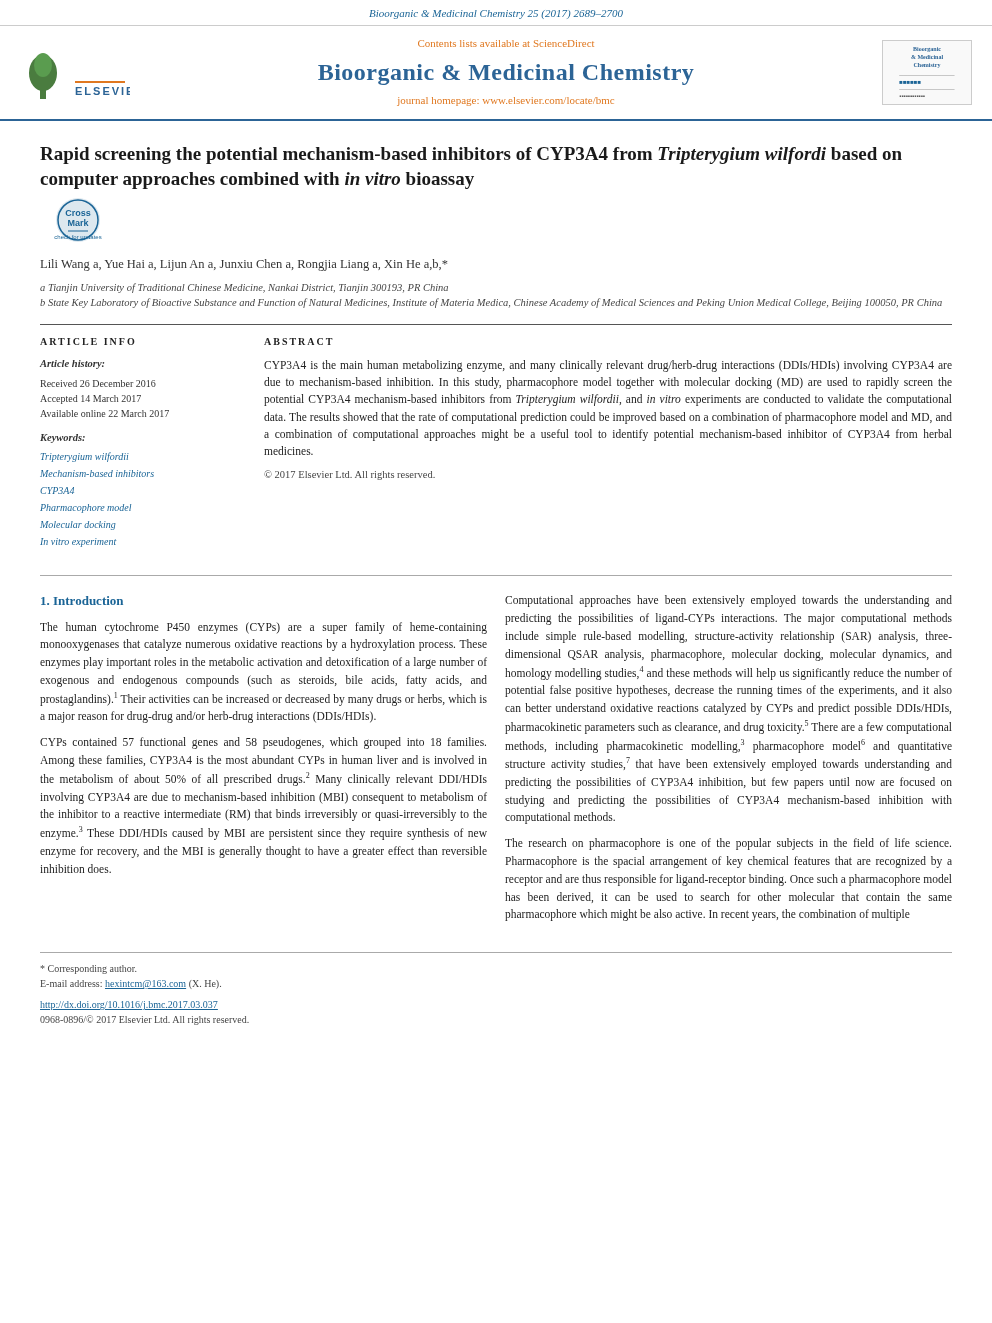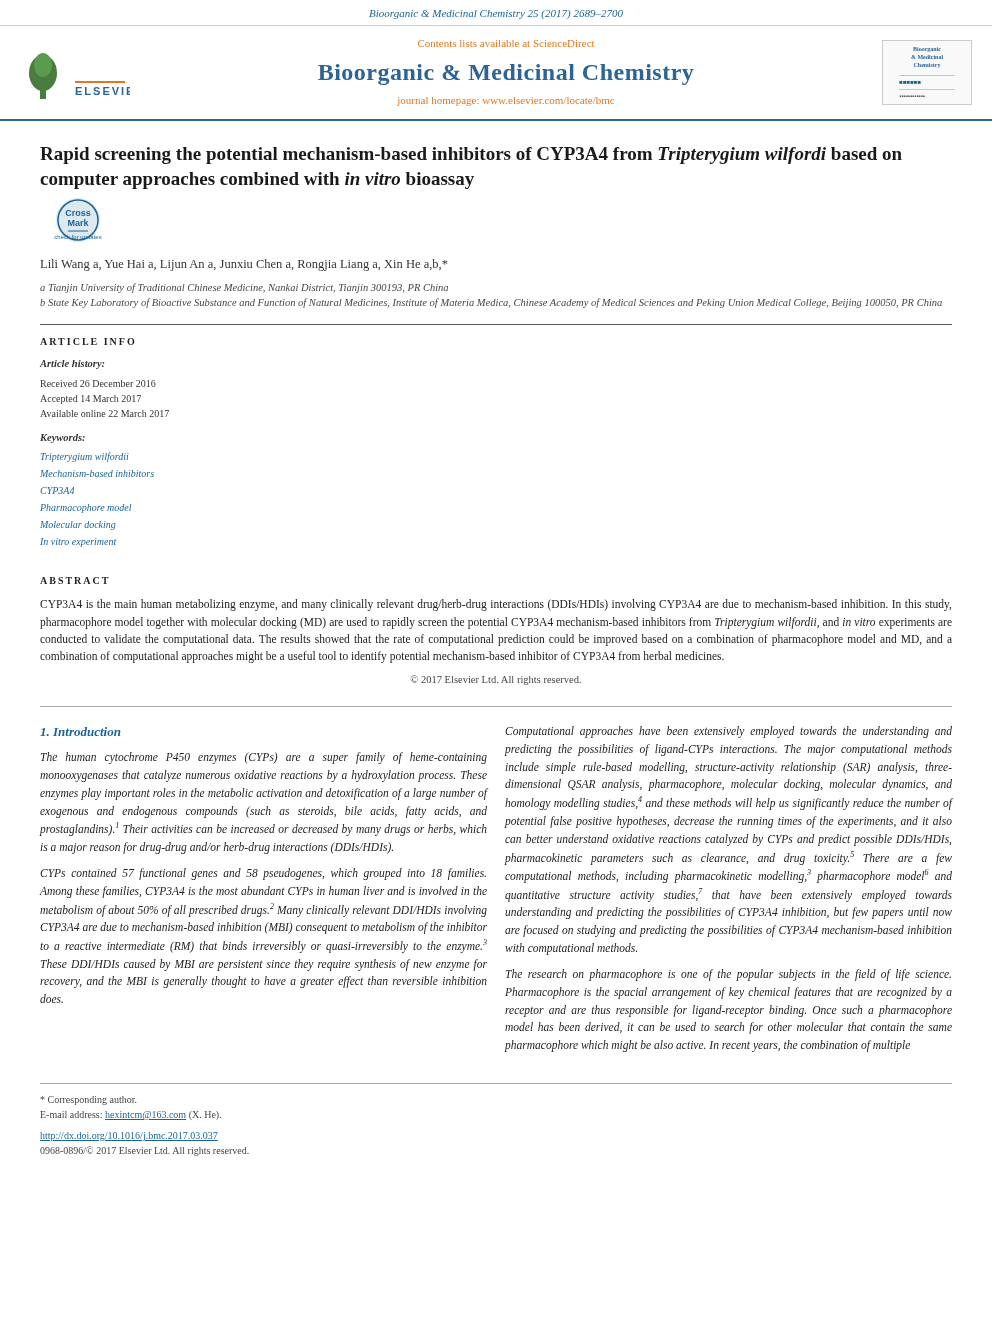--- a/index.html
+++ b/index.html
@@ -125,24 +125,23 @@
       font-size: 10.5px;
       color: #444;
       font-style: italic;
       line-height: 1.45;
       margin-bottom: 14px;
     }
 
     .two-col-section {
       display: flex;
       gap: 24px;
-      margin-bottom: 18px;
+      margin-bottom: 25px;
       border-top: 1px solid #555;
       padding-top: 10px;
-      flex-direction: column;
     }
 
     .article-info-col {
       width: 200px;
       flex-shrink: 0;
     }
 
     .abstract-col {
       flex: 1;
     }
@@ -194,34 +193,33 @@
       line-height: 1.5;
     }
 
     .abstract-text em {
       font-style: italic;
     }
 
     .copyright-line {
       font-size: 10.5px;
       color: #444;
-      text-align: center;
+      text-align: left;
       margin-top: 8px;
     }
 
     .divider-line {
       border: none;
       border-top: 1px solid #aaa;
       margin: 16px 0;
     }
 
     .two-col-body {
       display: flex;
       gap: 18px;
-      font-style: italic;
     }
 
     .body-col-left {
       flex: 1;
     }
 
     .body-col-right {
       flex: 1;
     }
 

